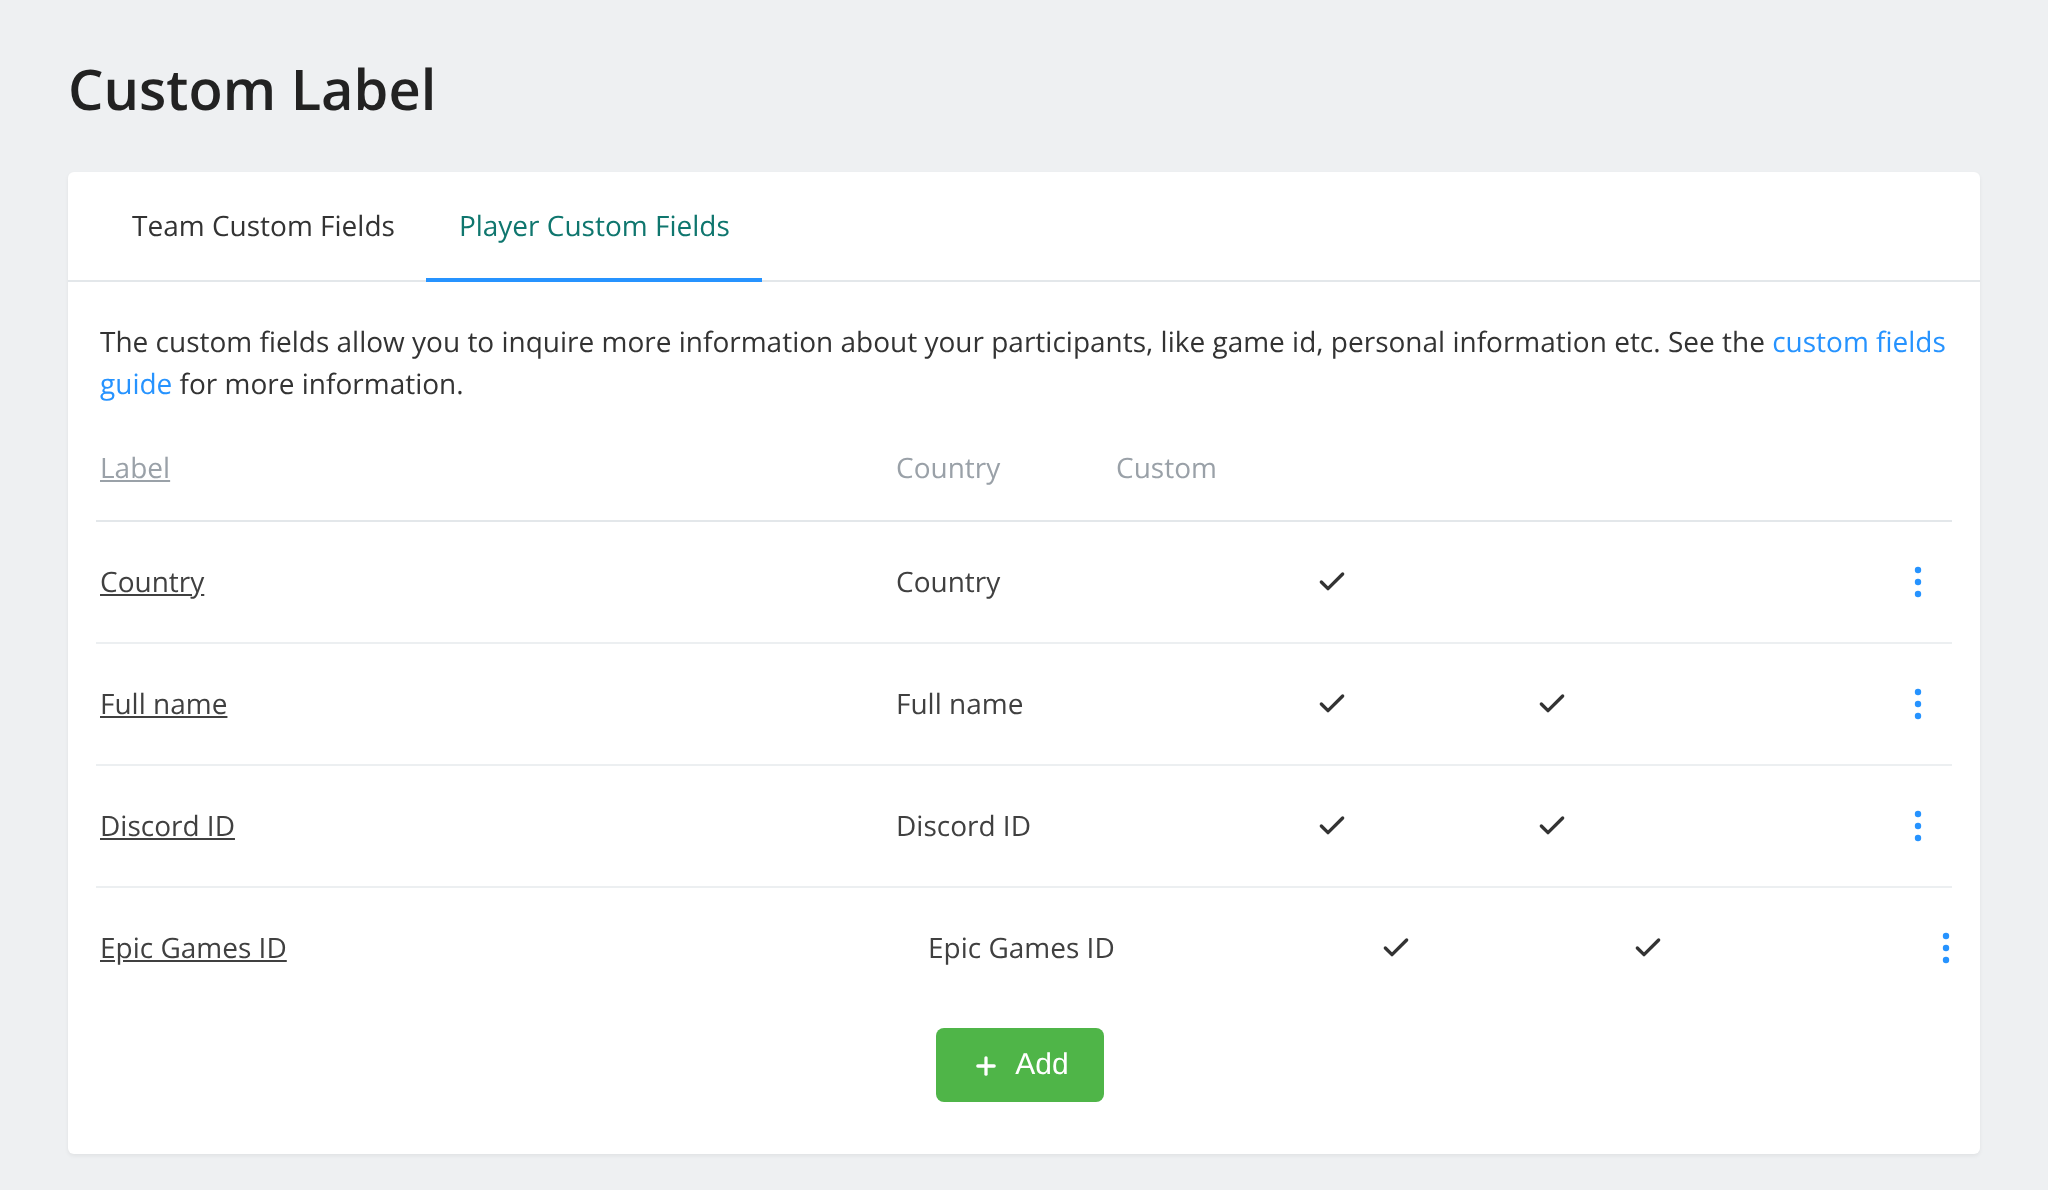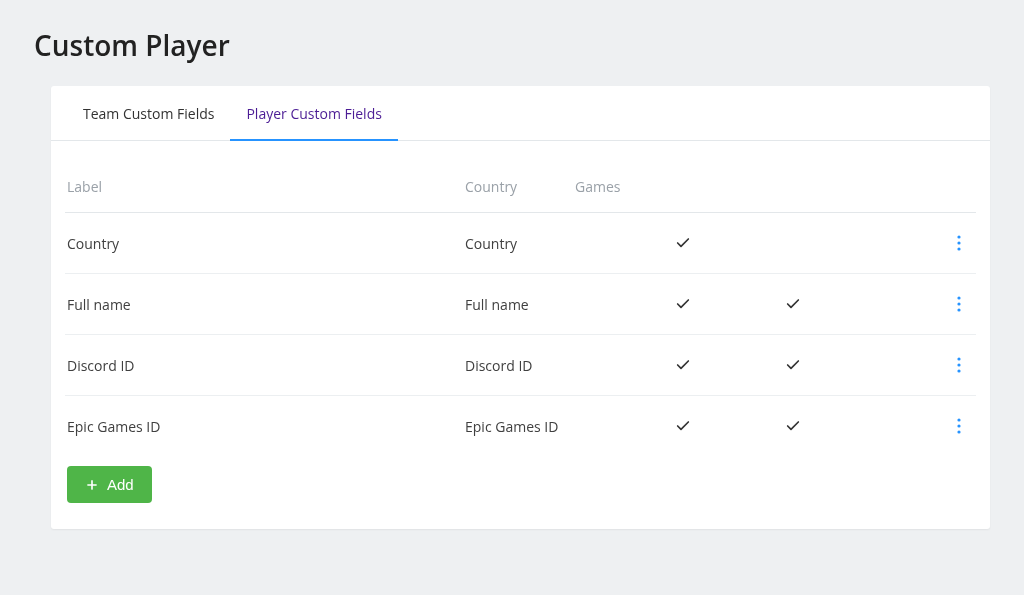--- a/index.html
+++ b/index.html
@@ -15,106 +15,108 @@
     .page-title {
       font-size: 28px;
       font-weight: 600;
       color: #222;
       margin-bottom: 22px;
     }
     .card {
       background: #fff;
       border-radius: 3px;
       box-shadow: 0 1px 2px rgba(0,0,0,0.06);
-      margin-left: 17px;
     }
     .tabs {
       display: flex;
       border-bottom: 1px solid #e3e7ea;
       padding: 0 16px;
     }
     .tab {
       padding: 18px 16px 16px 16px;
       font-size: 14px;
       color: #333;
       cursor: pointer;
       border-bottom: 2px solid transparent;
       margin-bottom: -1px;
     }
     .tab.active {
-      color: #4c1d95;
+      color: #0f766e;
       border-bottom-color: #2693ff;
     }
     .card-body { padding: 20px 14px 22px 14px; }
     .intro {
       font-size: 14px;
       color: #333;
       line-height: 1.5;
       padding: 0 2px 6px 2px;
     }
     .intro a { color: #2693ff; text-decoration: none; }
     .table { width: 100%; }
     .thead, .trow {
       display: flex;
       align-items: center;
       padding: 16px 2px;
       border-bottom: 1px solid #eceff1;
     }
     .thead { color: #9aa1a8; font-size: 14px; border-bottom: 1px solid #e3e7ea; }
-    .trow:last-of-type { border-bottom: none; }
-    .col-label { flex: 0 0 398px; }
+    .trow:last-of-type { border-bottom: none; gap: 16px; }
+    .col-label { flex: 0 0 398px; text-decoration: underline; }
     .col-type  { flex: 0 0 210px; }
     .col-req   { flex: 0 0 110px; display:flex; justify-content:flex-start; }
     .col-pub   { flex: 0 0 130px; display:flex; justify-content:flex-start; }
     .col-act   { flex: 1; display:flex; justify-content:flex-end; padding-right: 4px; }
     .trow .col-label, .trow .col-type { color: #404040; font-size: 14px; }
     .check-icon { width: 16px; height: 16px; color: #333; }
     .hidden { visibility: hidden; }
     .dots-btn {
       width: 22px; height: 28px;
       display: flex; align-items: center; justify-content: center;
       cursor: pointer; color: #2693ff; border-radius: 3px;
     }
     .dots-icon { width: 4px; height: 16px; }
-    .actions-bar { display: flex; justify-content: flex-start; padding: 10px 6px 4px 2px; }
+    .actions-bar { display: flex; justify-content: center; padding: 10px 6px 4px 2px; }
     .btn-add {
       background: #4fb548;
       color: #fff;
       border: none;
       border-radius: 4px;
       font-size: 15px;
       padding: 10px 18px;
       display: inline-flex;
       align-items: center;
       gap: 8px;
       cursor: pointer;
     }
     .plus-icon { width: 14px; height: 14px; }
   </style>
 </head>
 <body>
 
 <div class="page">
-  <h1 class="page-title">Custom Player</h1>
+  <h1 class="page-title">Custom Label</h1>
 
   <div class="card">
 
     <div class="tabs">
       <div class="tab">Team Custom Fields</div>
       <div class="tab active">Player Custom Fields</div>
     </div>
 
     <div class="card-body">
 
+      <p class="intro">
+        <span>The custom fields allow you to inquire more information about your participants, like game id, personal information etc. See the </span><a href="#">custom fields guide</a><span> for more information.</span>
+      </p>
 
       <div class="table">
         <div class="thead">
           <div class="col-label">Label</div>
           <div class="col-req">Country</div>
-          <div class="col-pub">Games</div>
+          <div class="col-pub">Custom</div>
           <div class="col-act"></div>
         </div>
 
         <div class="trow">
           <div class="col-label">Country</div>
           <div class="col-type">Country</div>
           <div class="col-req">
             <svg class="check-icon" viewBox="0 0 24 24" fill="none" stroke="currentColor" stroke-width="2.5" stroke-linecap="round" stroke-linejoin="round">
                 <polyline points="20 6 9 17 4 12"></polyline>
               </svg>

